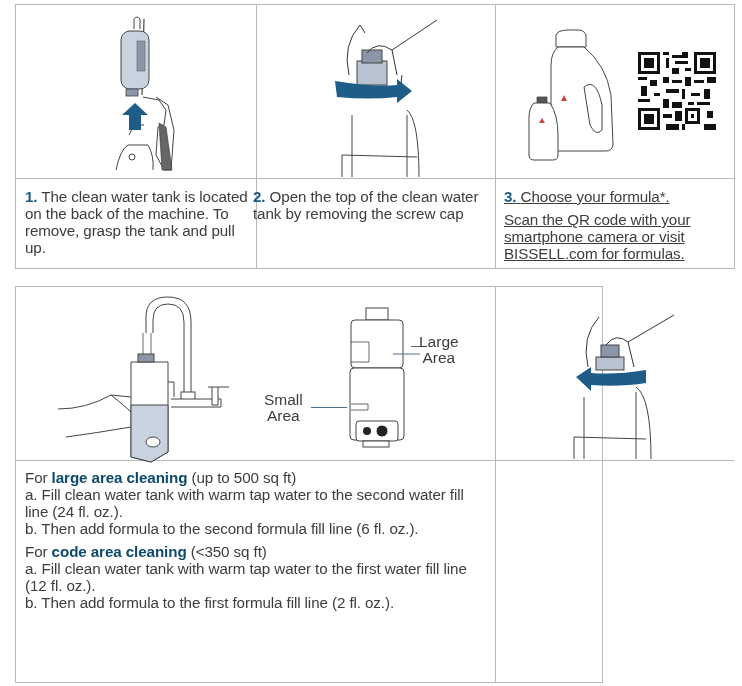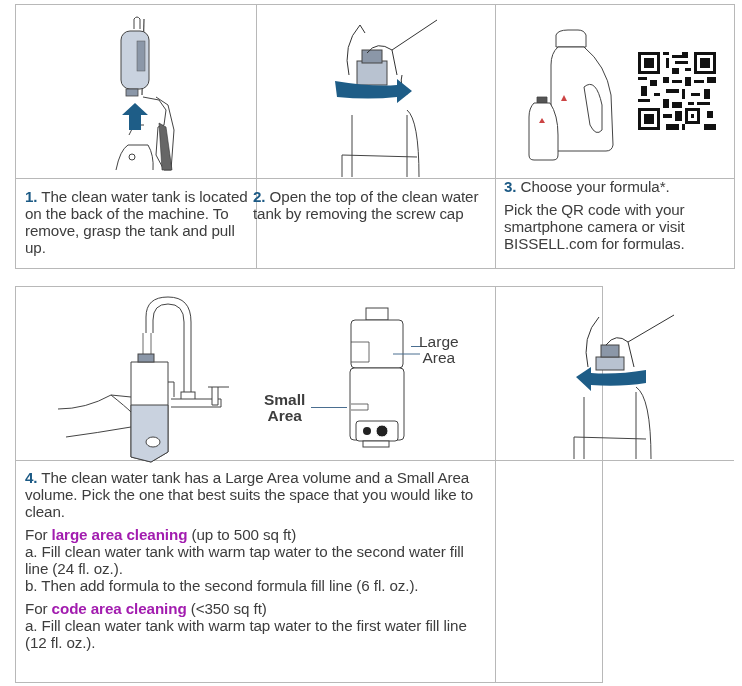--- a/index.html
+++ b/index.html
@@ -5,21 +5,21 @@
     * { box-sizing: border-box; margin: 0; padding: 0; }
     html, body { width: 742px; height: 686px; background: #ffffff; overflow: hidden; }
     body { font-family: "Liberation Sans", "DejaVu Sans", sans-serif; color: #3a3a3a; position: relative; }
     .table { position: absolute; border: 1px solid #b8b8b8; background: #fff; }
     .cell { position: absolute; }
     .vline { position: absolute; width: 1px; background: #b8b8b8; }
     .hline { position: absolute; height: 1px; background: #b8b8b8; }
     .txt { position: absolute; font-size: 15.2px; line-height: 17px; color: #3d3d3d; letter-spacing: -0.1px; }
     .txt p { margin-bottom: 6px; }
     .num { color: #1c5a85; font-weight: bold; }
-    .b { font-weight: bold; color: #a21caf; }
+    .b { font-weight: bold; color: #0c4a6e; }
     .callout { position: absolute; font-size: 15.5px; line-height: 16px; color: #3d3d3d; text-align: center; }
     svg { position: absolute; overflow: visible; }
   </style>
 </head>
 <body>
 
 <div class="table" style="left:15px; top:4px; width:720px; height:265px;">
   <div class="vline" style="left:240px; top:0; height:263px;"></div>
   <div class="vline" style="left:479px; top:0; height:263px;"></div>
   <div class="hline" style="left:0; top:173px; width:718px;"></div>
@@ -126,24 +126,24 @@
   <div class="txt" style="left:9px; top:183px; width:228px;">
     <span class="num">1.</span>
     <span>The clean water tank is located on the back of the machine. To remove, grasp the tank and pull up.</span>
   </div>
 
   <div class="txt" style="left:237px; top:183px; width:226px;">
     <span class="num">2.</span>
     <span>Open the top of the clean water tank by removing the screw cap</span>
   </div>
 
-  <div class="txt" style="left:488px; top:173px; width:226px;">
+  <div class="txt" style="left:488px; top:183px; width:226px;text-decoration:underline;">
     <p><span class="num">3.</span>
     <span>Choose your formula*.</span></p>
-    <p>Pick the QR code with your smartphone camera or visit BISSELL.com for formulas.</p>
+    <p>Scan the QR code with your smartphone camera or visit BISSELL.com for formulas.</p>
   </div>
 </div>
 
 <div class="table" style="left:15px; top:286px; width:588px; height:397px;">
   <div class="vline" style="left:479px; top:0; height:395px;"></div>
   <div class="hline" style="left:0; top:173px; width:718px;"></div>
 
   <div class="cell" style="left:0; top:0; width:479px; height:173px;">
     <svg width="240" height="173" viewBox="0 0 240 173" style="left:0;top:0;">
 
@@ -174,46 +174,45 @@
       <path d="M20 55 L38 55 L38 75 L20 75" stroke="#444" fill="none" stroke-width="0.8"></path>
       <path d="M20 117 L37 117 L37 123 L20 123" stroke="#444" fill="none" stroke-width="0.8"></path>
       <path d="M62 67 L89 67" stroke="#4a6e90" stroke-width="1"></path>
     </svg>
     <div style="position:absolute; left:395px; top:59px; width:10px; height:1px; background:#4a6e90;"></div>
     <div class="callout" style="left:403px; top:47px;">
       <div>Large</div>
       <div>Area</div>
     </div>
     <div style="position:absolute; left:295px; top:120px; width:36px; height:1px; background:#4a6e90;"></div>
-    <div class="callout" style="left:248px; top:105px;font-weight:bold;">
+    <div class="callout" style="left:248px; top:105px;">
       <div>Small</div>
       <div>Area</div>
     </div>
   </div>
 
   <div class="cell" style="left:480px; top:0; width:238px; height:173px;">
     <svg width="238" height="173" viewBox="0 0 238 173" style="left:0;top:0;">
       <path d="M88 110 L88 172 M140 105 L140 172" stroke="#444" fill="none" stroke-width="1"></path>
       <path d="M78 150 L78 172 M78 150 L150 152" stroke="#444" fill="none" stroke-width="1"></path>
       <path d="M140 100 Q155 110 155 172" stroke="#444" fill="none" stroke-width="1"></path>
       <rect x="100" y="70" width="28" height="13" fill="#b8c2d0" stroke="#444" stroke-width="1"></rect>
       <rect x="105" y="58" width="18" height="12" fill="#8b97a8" stroke="#444" stroke-width="1"></rect>
       <path d="M92 80 Q85 50 103 30 M110 58 Q120 45 132 55 L138 80 M132 55 L178 28" stroke="#333" fill="none" stroke-width="1"></path>
 
       <path d="M150 83 Q120 88 95 86 L95 80 L80 90 L95 104 L95 98 Q125 100 150 96 Z" fill="#1e5d87"></path>
     </svg>
   </div>
 
   <div class="txt" style="left:9px; top:182px; width:465px;">
-    <p><span class="num">4.</span>
-    <span>The clean water tank has a Large Area volume and a Small Area volume. Pick the one that best suits the space that you would like to clean.</span></p>
     <p>
       <span>For </span><span class="b">large area cleaning</span><span> (up to 500 sq ft)</span><br>
       <span>a. Fill clean water tank with warm tap water to the second water fill line (24 fl. oz.).</span><br>
       <span>b. Then add formula to the second formula fill line (6 fl. oz.).</span>
     </p>
     <p>
       <span>For </span><span class="b">code area cleaning</span><span> (&lt;350 sq ft)</span><br>
       <span>a. Fill clean water tank with warm tap water to the first water fill line (12 fl. oz.).</span><br>
+      <span>b. Then add formula to the first formula fill line (2 fl. oz.).</span>
     </p>
   </div>
 
 </div>
 
 </body></html>

